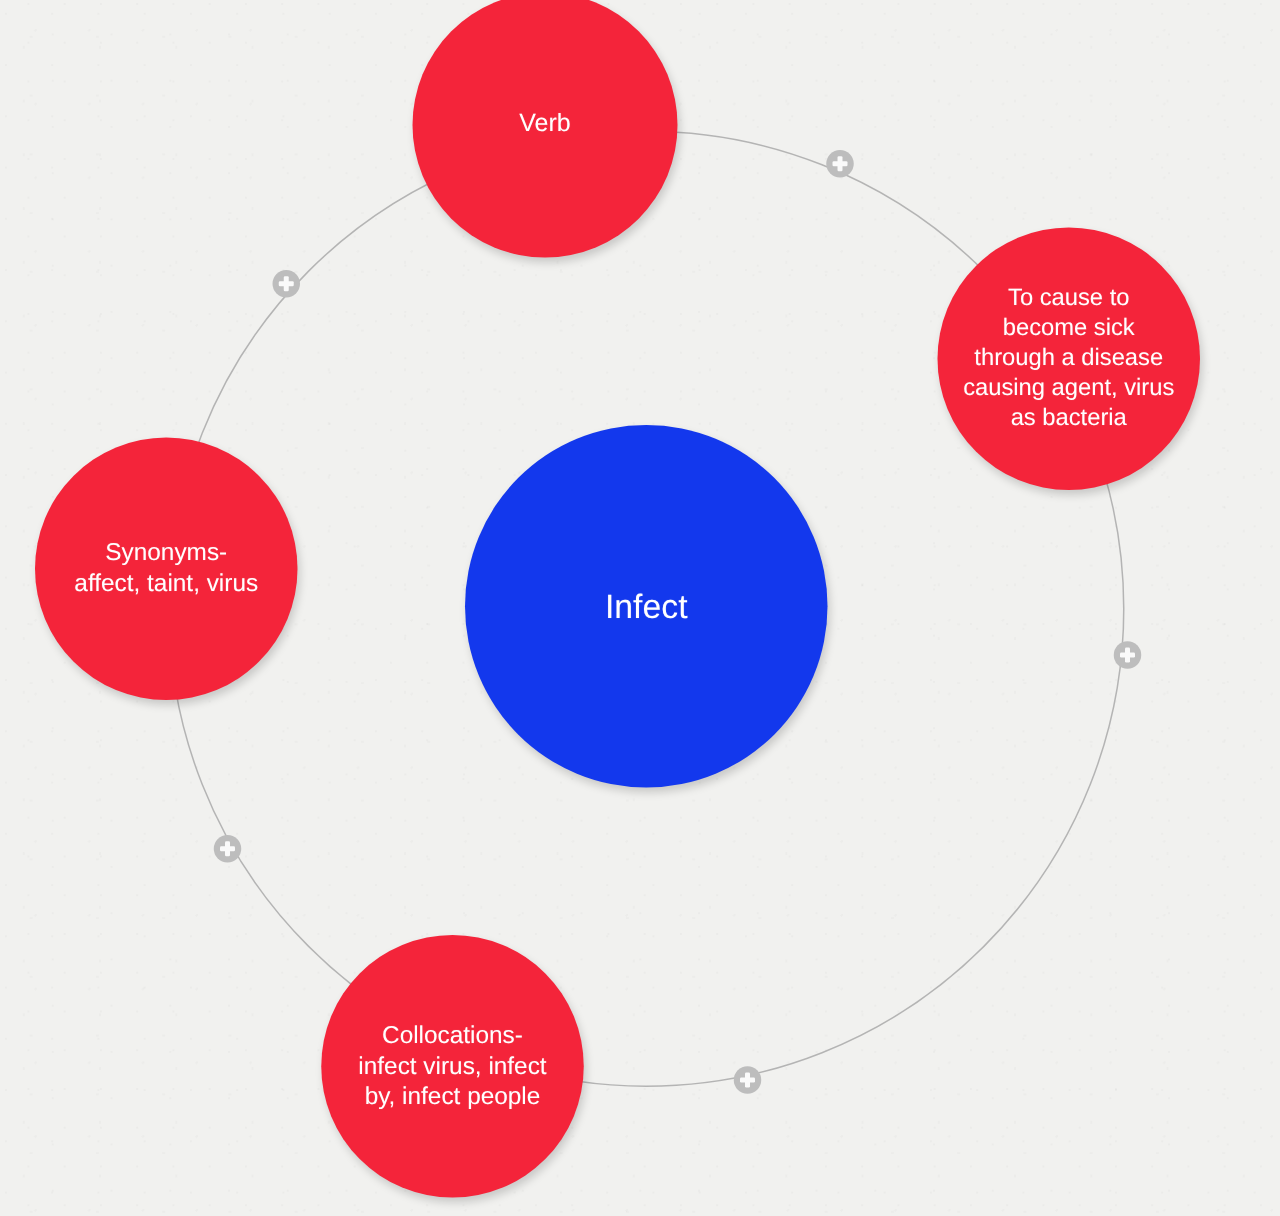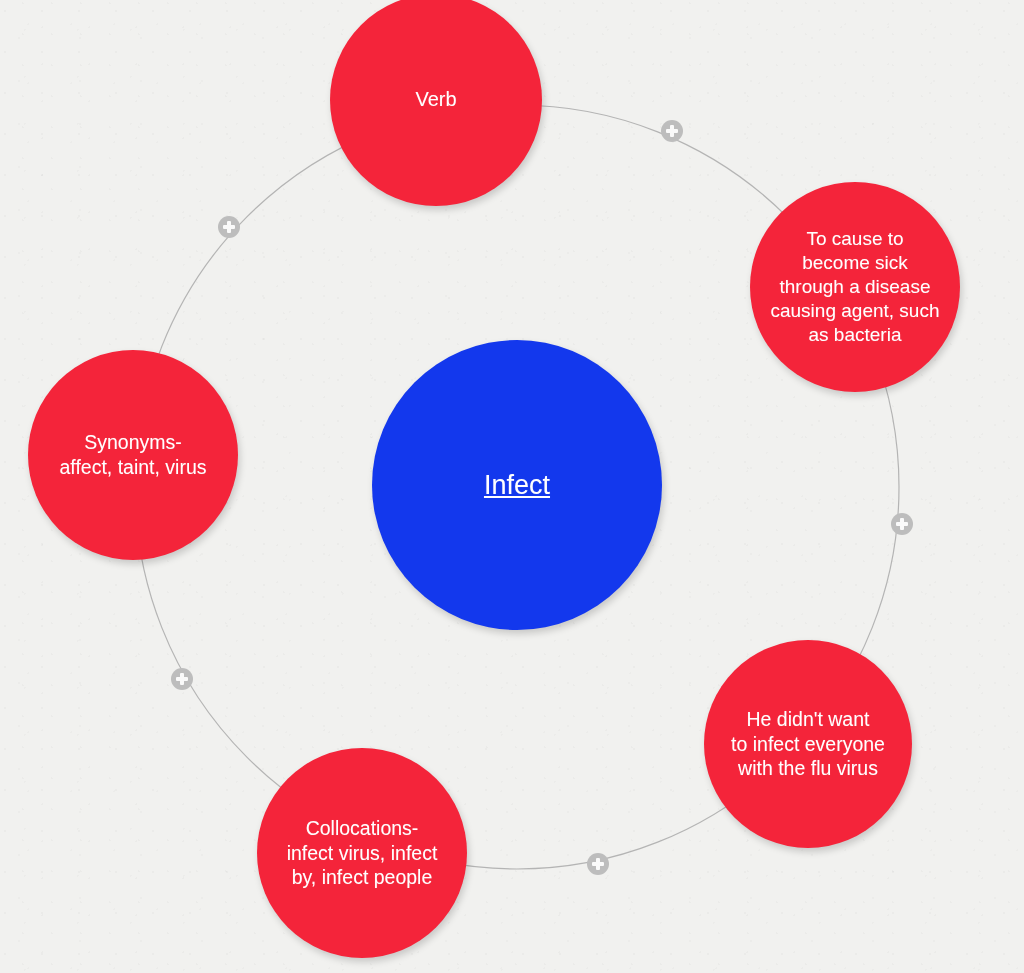--- a/index.html
+++ b/index.html
@@ -53,21 +53,20 @@
 
   .node-label {
     display: block;
     white-space: pre-line;
     padding: 0 6px;
     text-shadow: 0 0 1px rgba(255,255,255,0.25);
   }
 
   .node.central {
     font-size: 27px;
-    text-decoration: underline;
   }
 
   .node.branch {
     font-size: 19.5px;
   }
 
   .plus-btn {
     position: absolute;
     width: 22px;
     height: 22px;
@@ -111,29 +110,24 @@
   </div>
 
   <div class="node branch" style="left: 330px; top: -6px; width: 212px; height: 212px; background: rgb(244, 36, 58); color: rgb(255, 255, 255); font-size: 20px;">
     <span class="node-label">Verb</span>
   </div>
 
   <div class="node branch" style="left: 750px; top: 182px; width: 210px; height: 210px; background: rgb(244, 36, 58); color: rgb(255, 255, 255); font-size: 19px;">
     <span class="node-label">To cause to
 become sick
 through a disease
-causing agent, such
+causing agent, virus
 as bacteria</span>
   </div>
 
-  <div class="node branch" style="left: 704px; top: 640px; width: 208px; height: 208px; background: rgb(244, 36, 58); color: rgb(255, 255, 255); font-size: 19.5px;">
-    <span class="node-label">He didn't want
-to infect everyone
-with the flu virus</span>
-  </div>
 
   <div class="node branch" style="left: 257px; top: 748px; width: 210px; height: 210px; background: rgb(244, 36, 58); color: rgb(255, 255, 255); font-size: 19.5px;">
     <span class="node-label">Collocations-
 infect virus, infect
 by, infect people</span>
   </div>
 
   <div class="node branch" style="left: 28px; top: 350px; width: 210px; height: 210px; background: rgb(244, 36, 58); color: rgb(255, 255, 255); font-size: 19.5px;">
     <span class="node-label">Synonyms-
 affect, taint, virus</span>

